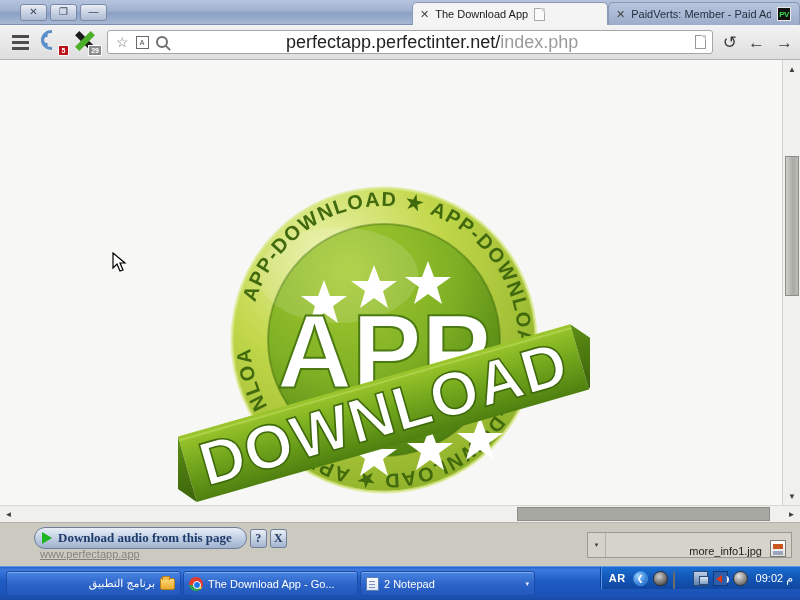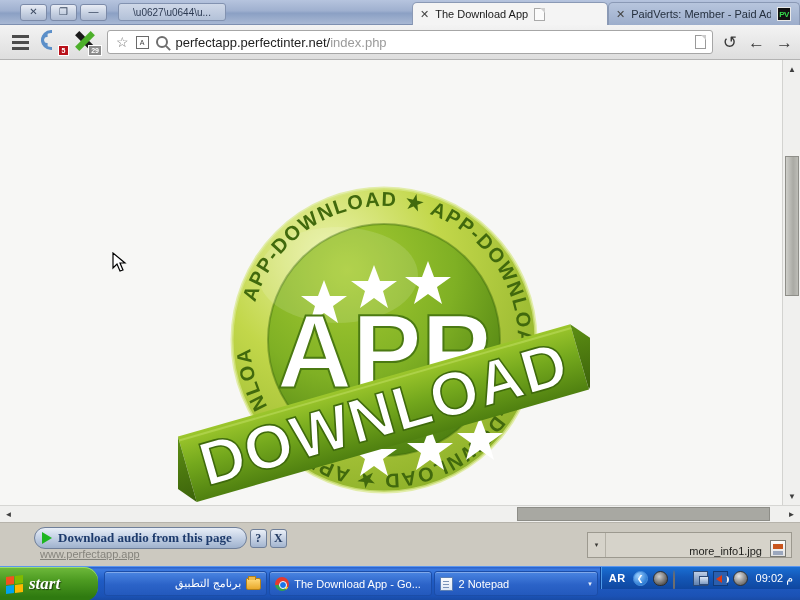--- a/index.html
+++ b/index.html
@@ -116,21 +116,21 @@
   }
   .magnify {
     width: 12px; height: 12px; border: 2px solid #6e6e6e; border-radius: 50%;
     position: relative;
   }
   .magnify::after {
     content: ""; position: absolute; width: 2px; height: 6px; background: #6e6e6e;
     right: -3px; bottom: -5px; transform: rotate(-45deg);
   }
   .urltext {
-    flex: 1; text-align: left; font-size: 13px; color: #222;
+    flex: 1; text-align: center; font-size: 18px; color: #222;
     padding-right: 6px; white-space: nowrap; overflow: hidden;
   }
   .urltext .dim { color: #9b9b9b; }
   .docicon {
     width: 11px; height: 14px; background: #fff; border: 1px solid #9a9a9a;
     margin-right: 6px; position: relative; flex: none;
   }
   .docicon::after {
     content:""; position:absolute; right:-1px; top:-1px;
     border-left: 5px solid transparent; border-top: 5px solid #cbcbcb;
@@ -384,21 +384,20 @@
 </style>
 </head>
 <body>
 
 <div id="screen">
 
   <div class="titlebar">
     <div class="winbtn">✕</div>
     <div class="winbtn">❐</div>
     <div class="winbtn">—</div>
-    <div class="wintitle">\u0627\u0644\u...</div>
   </div>
 
   <div class="tabstrip">
     <div class="tab active" style="width:196px">
       <span class="tclose">✕</span>
       <span class="tlabel">The Download App</span>
       <span class="tab-favicon-doc"></span>
     </div>
     <div class="tab inactive" style="width:192px">
       <span class="tclose">✕</span>
@@ -539,29 +538,20 @@
     </div>
 
     <div class="dlitem">
       <span class="caret">▾</span>
       <span class="dlname">more_info1.jpg</span>
       <span class="jpgicon"></span>
     </div>
   </div>
 
   <div class="taskbar">
-    <div class="startbtn">
-      <span class="winflag">
-          <i></i>
-          <i></i>
-          <i></i>
-          <i></i>
-        </span>
-      <span class="startlabel">start</span>
-    </div>
 
     <div class="tasks">
       <div class="taskitem rtl">
         <span class="folderic"></span>
         <span class="tlbl">برنامج التطبيق</span>
       </div>
       <div class="taskitem">
         <span class="chromeic"></span>
         <span class="tlbl">The Download App - Go...</span>
       </div>

